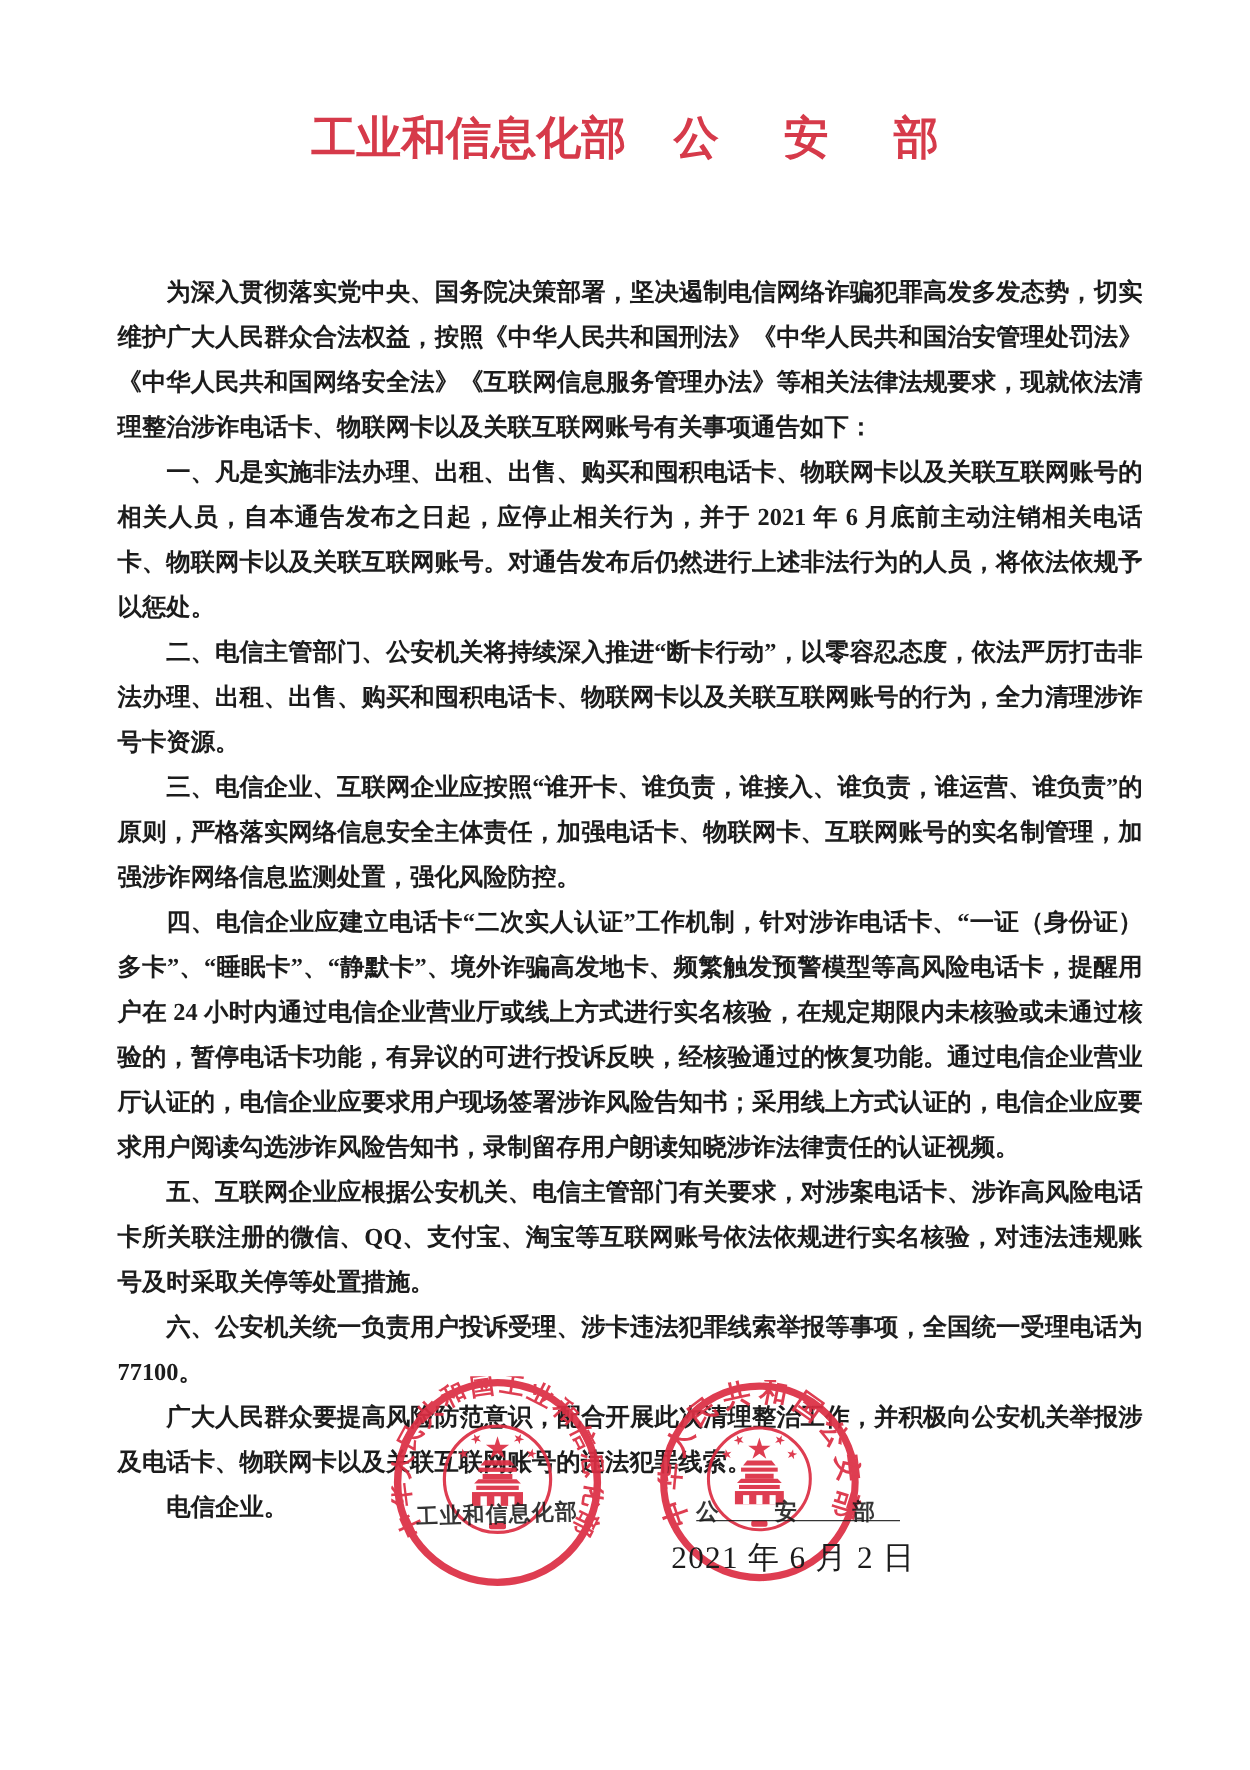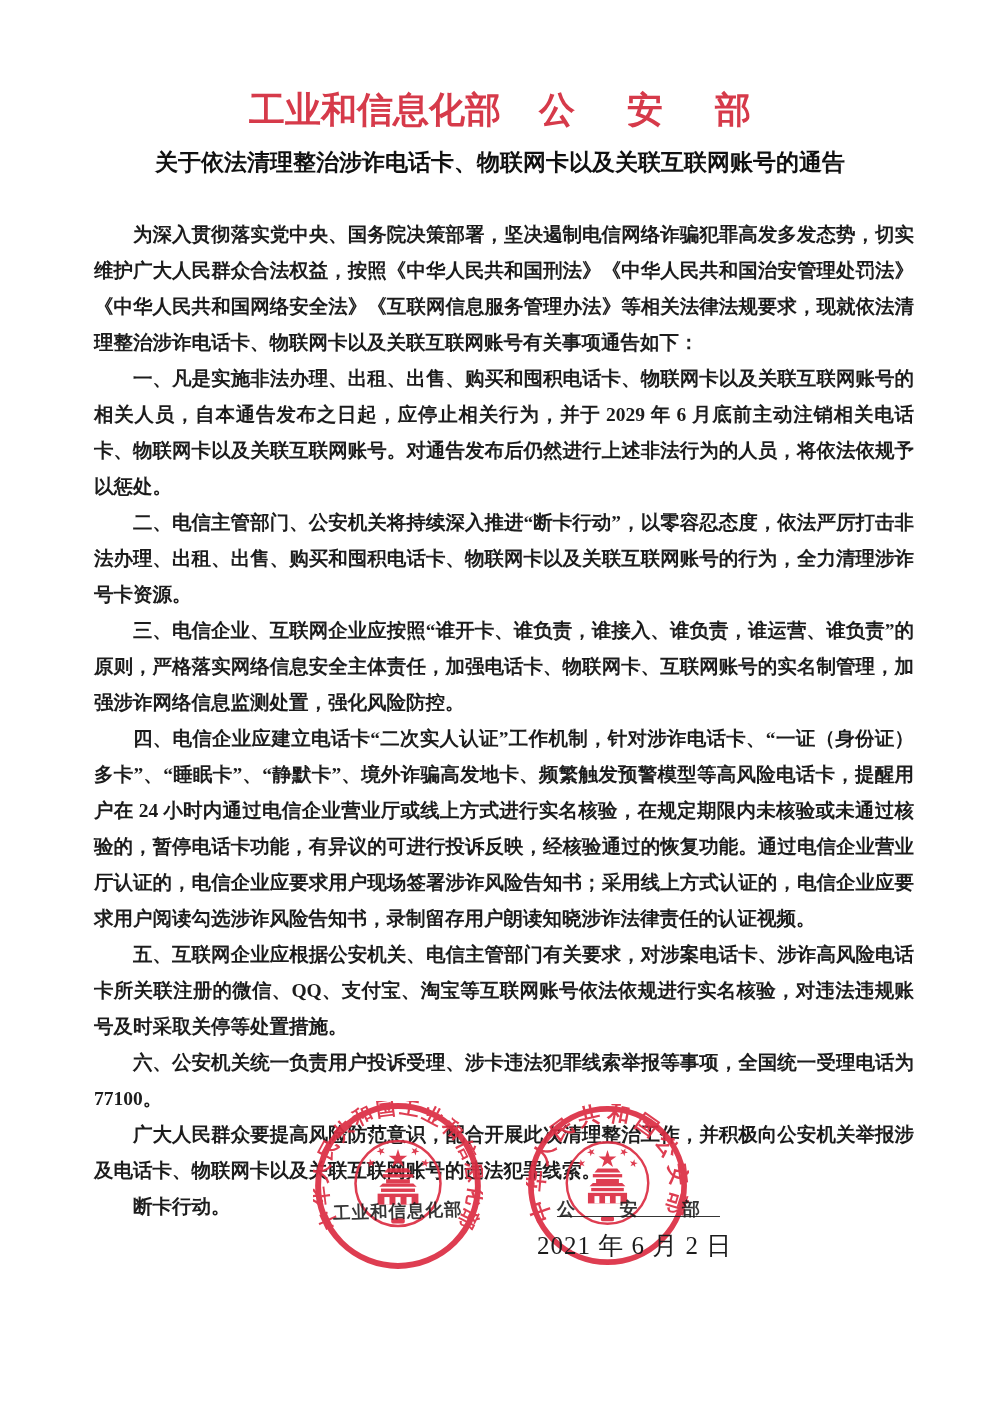--- a/index.html
+++ b/index.html
@@ -73,32 +73,31 @@
 </head>
 <body>
 
 <div class="page">
 
   <div class="header">
     <span class="ministry-left">工业和信息化部</span>
     <span class="ministry-right">公安部</span>
   </div>
 
-  <div class="doc-title">关于依法清理整治涉诈电话卡、物联网卡以及关联互联网账号的通告</div>
 
   <div class="body-text">
     <p>为深入贯彻落实党中央、国务院决策部署，坚决遏制电信网络诈骗犯罪高发多发态势，切实维护广大人民群众合法权益，按照《中华人民共和国刑法》《中华人民共和国治安管理处罚法》《中华人民共和国网络安全法》《互联网信息服务管理办法》等相关法律法规要求，现就依法清理整治涉诈电话卡、物联网卡以及关联互联网账号有关事项通告如下：</p>
-    <p>一、凡是实施非法办理、出租、出售、购买和囤积电话卡、物联网卡以及关联互联网账号的相关人员，自本通告发布之日起，应停止相关行为，并于 2029 年 6 月底前主动注销相关电话卡、物联网卡以及关联互联网账号。对通告发布后仍然进行上述非法行为的人员，将依法依规予以惩处。</p>
+    <p>一、凡是实施非法办理、出租、出售、购买和囤积电话卡、物联网卡以及关联互联网账号的相关人员，自本通告发布之日起，应停止相关行为，并于 2021 年 6 月底前主动注销相关电话卡、物联网卡以及关联互联网账号。对通告发布后仍然进行上述非法行为的人员，将依法依规予以惩处。</p>
     <p>二、电信主管部门、公安机关将持续深入推进“断卡行动”，以零容忍态度，依法严厉打击非法办理、出租、出售、购买和囤积电话卡、物联网卡以及关联互联网账号的行为，全力清理涉诈号卡资源。</p>
     <p>三、电信企业、互联网企业应按照“谁开卡、谁负责，谁接入、谁负责，谁运营、谁负责”的原则，严格落实网络信息安全主体责任，加强电话卡、物联网卡、互联网账号的实名制管理，加强涉诈网络信息监测处置，强化风险防控。</p>
     <p>四、电信企业应建立电话卡“二次实人认证”工作机制，针对涉诈电话卡、“一证（身份证）多卡”、“睡眠卡”、“静默卡”、境外诈骗高发地卡、频繁触发预警模型等高风险电话卡，提醒用户在 24 小时内通过电信企业营业厅或线上方式进行实名核验，在规定期限内未核验或未通过核验的，暂停电话卡功能，有异议的可进行投诉反映，经核验通过的恢复功能。通过电信企业营业厅认证的，电信企业应要求用户现场签署涉诈风险告知书；采用线上方式认证的，电信企业应要求用户阅读勾选涉诈风险告知书，录制留存用户朗读知晓涉诈法律责任的认证视频。</p>
     <p>五、互联网企业应根据公安机关、电信主管部门有关要求，对涉案电话卡、涉诈高风险电话卡所关联注册的微信、QQ、支付宝、淘宝等互联网账号依法依规进行实名核验，对违法违规账号及时采取关停等处置措施。</p>
     <p>六、公安机关统一负责用户投诉受理、涉卡违法犯罪线索举报等事项，全国统一受理电话为 77100。</p>
     <p>广大人民群众要提高风险防范意识，配合开展此次清理整治工作，并积极向公安机关举报涉及电话卡、物联网卡以及关联互联网账号的违法犯罪线索。</p>
-    <p>断卡行动。</p>
+    <p>电信企业。</p>
   </div>
 
   <div class="seal seal-left">
     <svg viewBox="0 0 200 200" aria-hidden="true">
       <defs>
         <polygon id="starA" points="0,-10 2.2,-3.1 9.5,-3.1 3.6,1.2 5.9,8.1 0,3.8 -5.9,8.1 -3.6,1.2 -9.5,-3.1 -2.2,-3.1"></polygon>
         <path id="arcL" d="M 30,146 A 84,84 0 1 1 170,146"></path>
       </defs>
       <circle class="stroke" cx="100" cy="100" r="94" stroke-width="7"></circle>
       <text font-size="23" letter-spacing="3">

